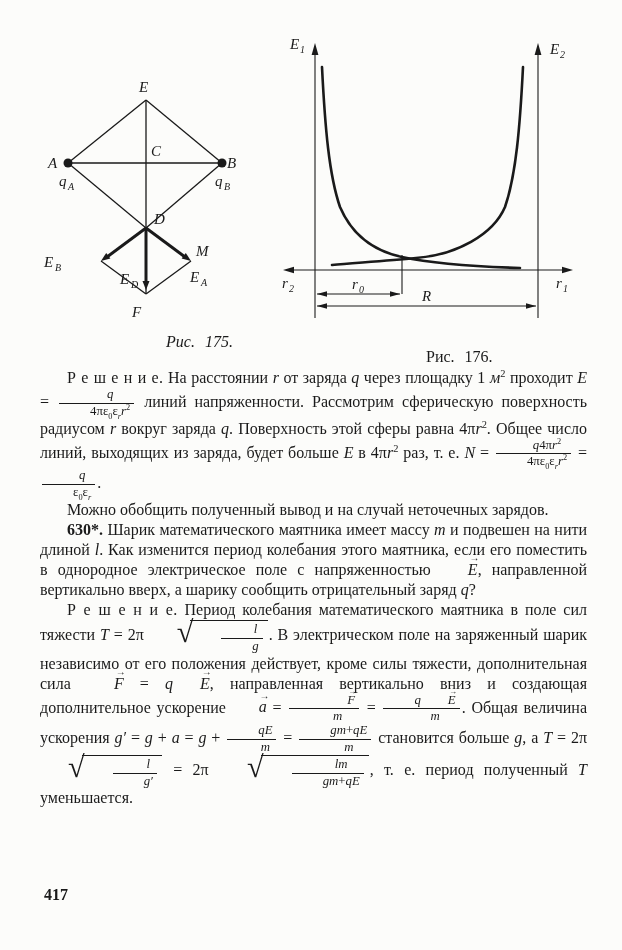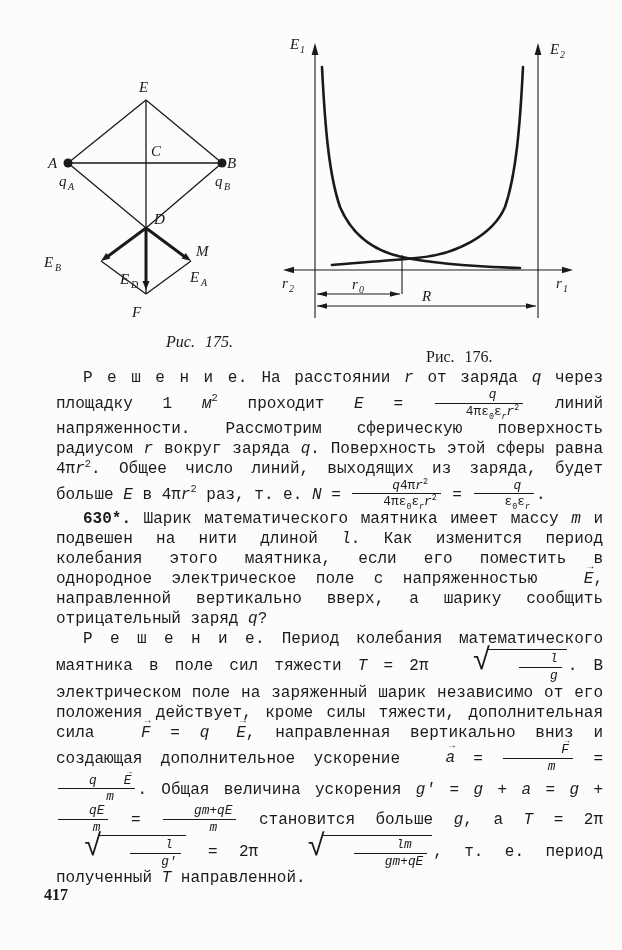--- a/index.html
+++ b/index.html
@@ -1,19 +1,19 @@
 <!DOCTYPE html>
 <html><head>
 <meta charset="utf-8">
 <style>
   html,body{margin:0;padding:0;background:#e8e8e6;}
   .page{position:relative;width:622px;height:950px;background:#fcfcfa;overflow:hidden;
         font-family:"Liberation Serif", serif;color:#1a1a1a;}
   
-  .text-column{position:absolute;left:56px;top:368px;width:547px;font-family:Liberation Mono, monospace;}
+  .text-column{position:absolute;left:40px;top:368px;width:547px;}
   .para{margin:0;text-align:justify;text-indent:27px;font-size:16px;line-height:20px;}
   .i{font-style:italic;}
   .b{font-weight:bold;}
   .hdr{letter-spacing:0.4px;}
   .sup{font-size:0.65em;vertical-align:super;line-height:0;}
   .sub{font-size:0.65em;vertical-align:sub;line-height:0;}
   .frac{display:inline-block;vertical-align:middle;text-align:center;
         font-size:0.8em;line-height:1.08;margin:0 2px;}
   .fnum{display:block;border-bottom:1px solid #1a1a1a;padding:0 4px 1px;}
   .fden{display:block;padding:1px 4px 0;}
@@ -125,27 +125,28 @@
       <text class="fsub" x="81" y="266">0</text>
       <text class="flab" x="144" y="274">R</text>
     </g>
   </svg>
 
   <div class="caption cap175">Рис. 175.</div>
   <div class="caption cap176">Рис. 176.</div>
 
   <div class="text-column">
       <p class="para"><span class="hdr">Р е ш е н и е.</span><span> На расстоянии </span><span class="i">r</span><span> от заряда </span><span class="i">q</span><span> через площадку 1 </span><span class="i">м</span><span class="sup">2</span><span> проходит </span><span class="i">E</span><span> = </span><span class="frac"><span class="fnum"><span class="i">q</span></span><span class="fden"><span>4πε</span><span class="sub">0</span><span>ε</span><span class="i sub">r</span><span class="i">r</span><span class="sup">2</span></span></span><span> линий напряженности. Рассмотрим сферическую поверхность радиусом </span><span class="i">r</span><span> вокруг заряда </span><span class="i">q</span><span>. Поверхность этой сферы равна 4π</span><span class="i">r</span><span class="sup">2</span><span>. Общее число линий, выходящих из заряда, будет больше </span><span class="i">E</span><span> в 4π</span><span class="i">r</span><span class="sup">2</span><span> раз, т. е. </span><span class="i">N</span><span> = </span><span class="frac"><span class="fnum"><span class="i">q</span><span>4π</span><span class="i">r</span><span class="sup">2</span></span><span class="fden"><span>4πε</span><span class="sub">0</span><span>ε</span><span class="i sub">r</span><span class="i">r</span><span class="sup">2</span></span></span><span> = </span><span class="frac"><span class="fnum"><span class="i">q</span></span><span class="fden"><span>ε</span><span class="sub">0</span><span>ε</span><span class="i sub">r</span></span></span><span>.</span></p>
+      <p class="para"><span>Можно обобщить полученный вывод и на случай неточечных зарядов.</span></p>
       <p class="para"><span class="b">630*.</span><span> Шарик математического маятника имеет массу </span><span class="i">m</span><span> и подвешен на нити длиной </span><span class="i">l</span><span>. Как изменится период колебания этого маятника, если его поместить в однородное электрическое поле с напряженностью </span><span class="vec"><span class="ar">→</span><span>E</span></span><span>, направленной вертикально вверх, а шарику сообщить отрицательный заряд </span><span class="i">q</span><span>?</span></p>
       <p class="para"><span class="hdr">Р е ш е н и е.</span><span> Период колебания математического маятника в поле сил тяжести </span><span class="i">T</span><span> = 2π </span><span class="sqrt">
           <span class="rad">√</span>
           <span class="radb"><span class="frac"><span class="fnum"><span class="i">l</span></span><span class="fden"><span class="i">g</span></span></span></span>
         </span><span>. В электрическом поле на заряженный шарик независимо от его положения действует, кроме силы тяжести, дополнительная сила </span><span class="vec"><span class="ar">→</span><span>F</span></span><span> = </span><span class="i">q</span><span class="vec"><span class="ar">→</span><span>E</span></span><span>, направленная вертикально вниз и создающая дополнительное ускорение </span><span class="vec"><span class="ar">→</span><span>a</span></span><span> = </span><span class="frac"><span class="fnum"><span class="vec"><span class="ar">→</span><span>F</span></span></span><span class="fden"><span class="i">m</span></span></span><span> = </span><span class="frac"><span class="fnum"><span class="i">q</span><span class="vec"><span class="ar">→</span><span>E</span></span></span><span class="fden"><span class="i">m</span></span></span><span>. Общая величина ускорения </span><span class="i">g′</span><span> = </span><span class="i">g</span><span> + </span><span class="i">a</span><span> = </span><span class="i">g</span><span> + </span><span class="frac"><span class="fnum"><span class="i">qE</span></span><span class="fden"><span class="i">m</span></span></span><span> = </span><span class="frac"><span class="fnum"><span class="i">gm</span><span>+</span><span class="i">qE</span></span><span class="fden"><span class="i">m</span></span></span><span> становится больше </span><span class="i">g</span><span>, а </span><span class="i">T</span><span> = 2π </span><span class="sqrt">
           <span class="rad">√</span>
           <span class="radb"><span class="frac"><span class="fnum"><span class="i">l</span></span><span class="fden"><span class="i">g′</span></span></span></span>
         </span><span> = 2π </span><span class="sqrt">
           <span class="rad">√</span>
           <span class="radb"><span class="frac"><span class="fnum"><span class="i">lm</span></span><span class="fden"><span class="i">gm</span><span>+</span><span class="i">qE</span></span></span></span>
-        </span><span>, т. е. период полученный </span><span class="i">T</span><span> направленной.</span></p>
+        </span><span>, т. е. период полученный </span><span class="i">T</span><span> уменьшается.</span></p>
     </div>
 
   <div class="pagenum">417</div>
 </div>
 
 </body></html>

